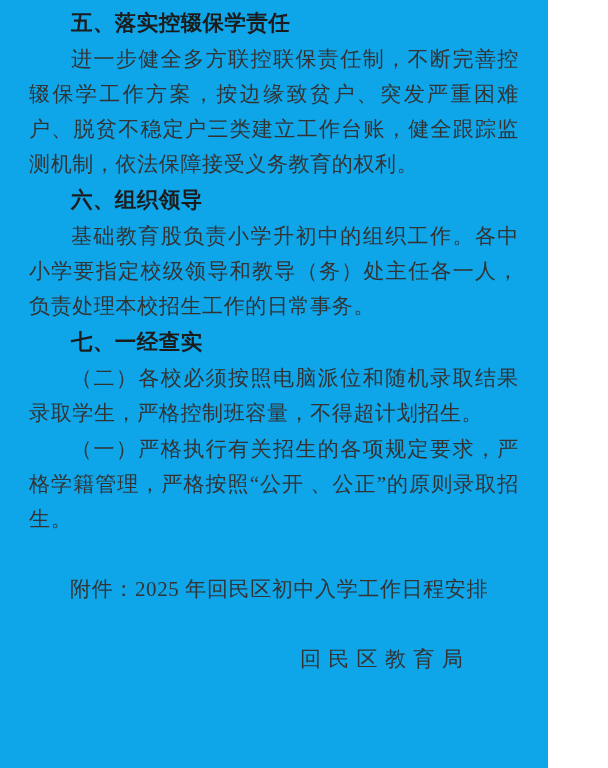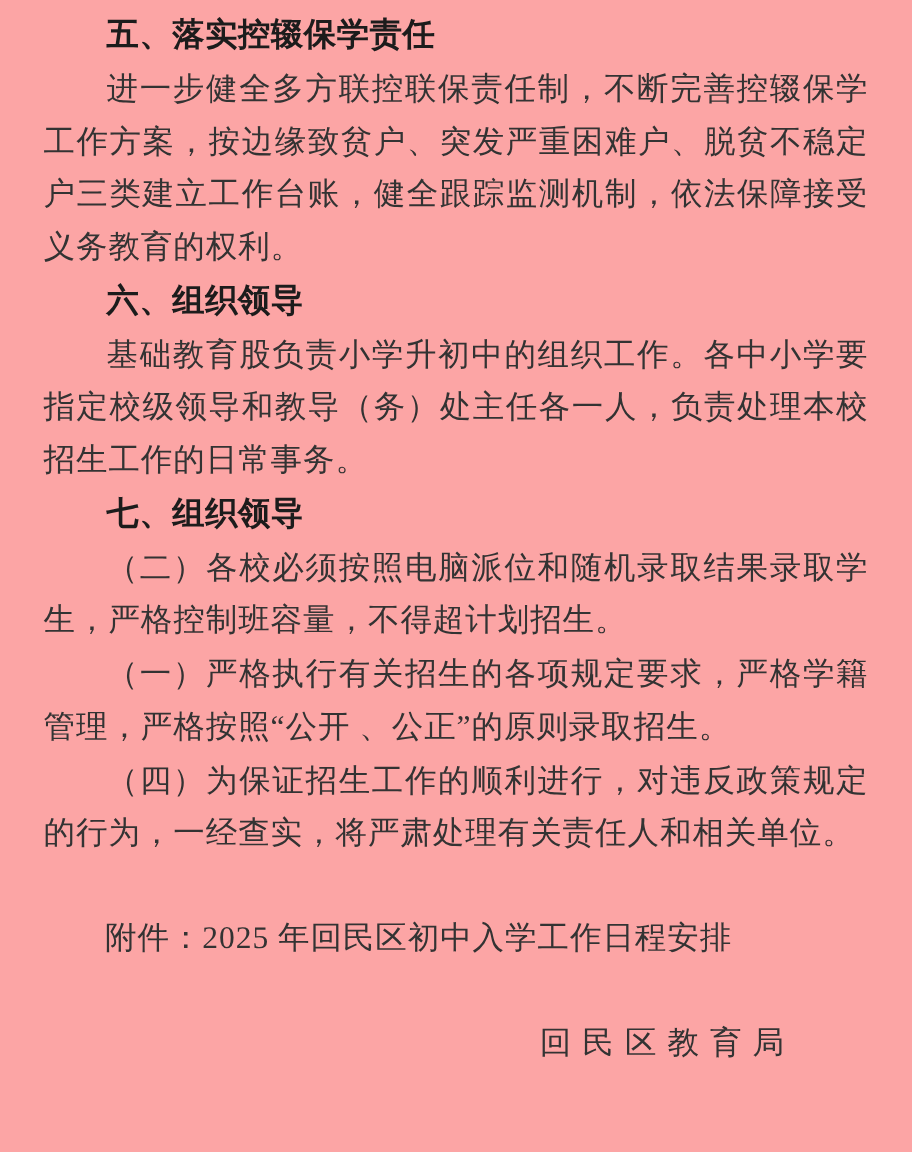--- a/index.html
+++ b/index.html
@@ -2,23 +2,23 @@
 <html><head>
 <meta charset="utf-8">
 <style>
   html, body {
     margin: 0;
     padding: 0;
     background: #ffffff;
   }
   .page {
     position: relative;
-    width: 608px;
+    width: 548px;
     height: 768px;
-    background: #fca5a5;
+    background: #0ea5e9;
     overflow: hidden;
     box-sizing: border-box;
     padding: 6px 28px 16px 28px;
     font-family: "Liberation Serif", "DejaVu Serif", serif;
     color: #333333;
     font-size: 21px;
     line-height: 35px;
   }
   .section-heading {
     font-family: "Liberation Sans", "DejaVu Sans", sans-serif;
@@ -56,26 +56,25 @@
 <div class="page">
 
   <h2 class="section-heading">五、落实控辍保学责任</h2>
 
   <p class="body-paragraph">进一步健全多方联控联保责任制，不断完善控辍保学工作方案，按边缘致贫户、突发严重困难户、脱贫不稳定户三类建立工作台账，健全跟踪监测机制，依法保障接受义务教育的权利。</p>
 
   <h2 class="section-heading">六、组织领导</h2>
 
   <p class="body-paragraph">基础教育股负责小学升初中的组织工作。各中小学要指定校级领导和教导（务）处主任各一人，负责处理本校招生工作的日常事务。</p>
 
-  <h2 class="section-heading">七、组织领导</h2>
+  <h2 class="section-heading">七、一经查实</h2>
 
   <p class="body-paragraph">（二）各校必须按照电脑派位和随机录取结果录取学生，严格控制班容量，不得超计划招生。</p>
 
   <p class="body-paragraph">（一）严格执行有关招生的各项规定要求，严格学籍管理，严格按照“公开 、公正”的原则录取招生。</p>
 
 
-  <p class="body-paragraph">（四）为保证招生工作的顺利进行，对违反政策规定的行为，一经查实，将严肃处理有关责任人和相关单位。</p>
 
   <p class="attachment-line">附件：2025 年回民区初中入学工作日程安排</p>
 
   <p class="signature-line">回民区教育局</p>
 
 </div>
 
 </body></html>

